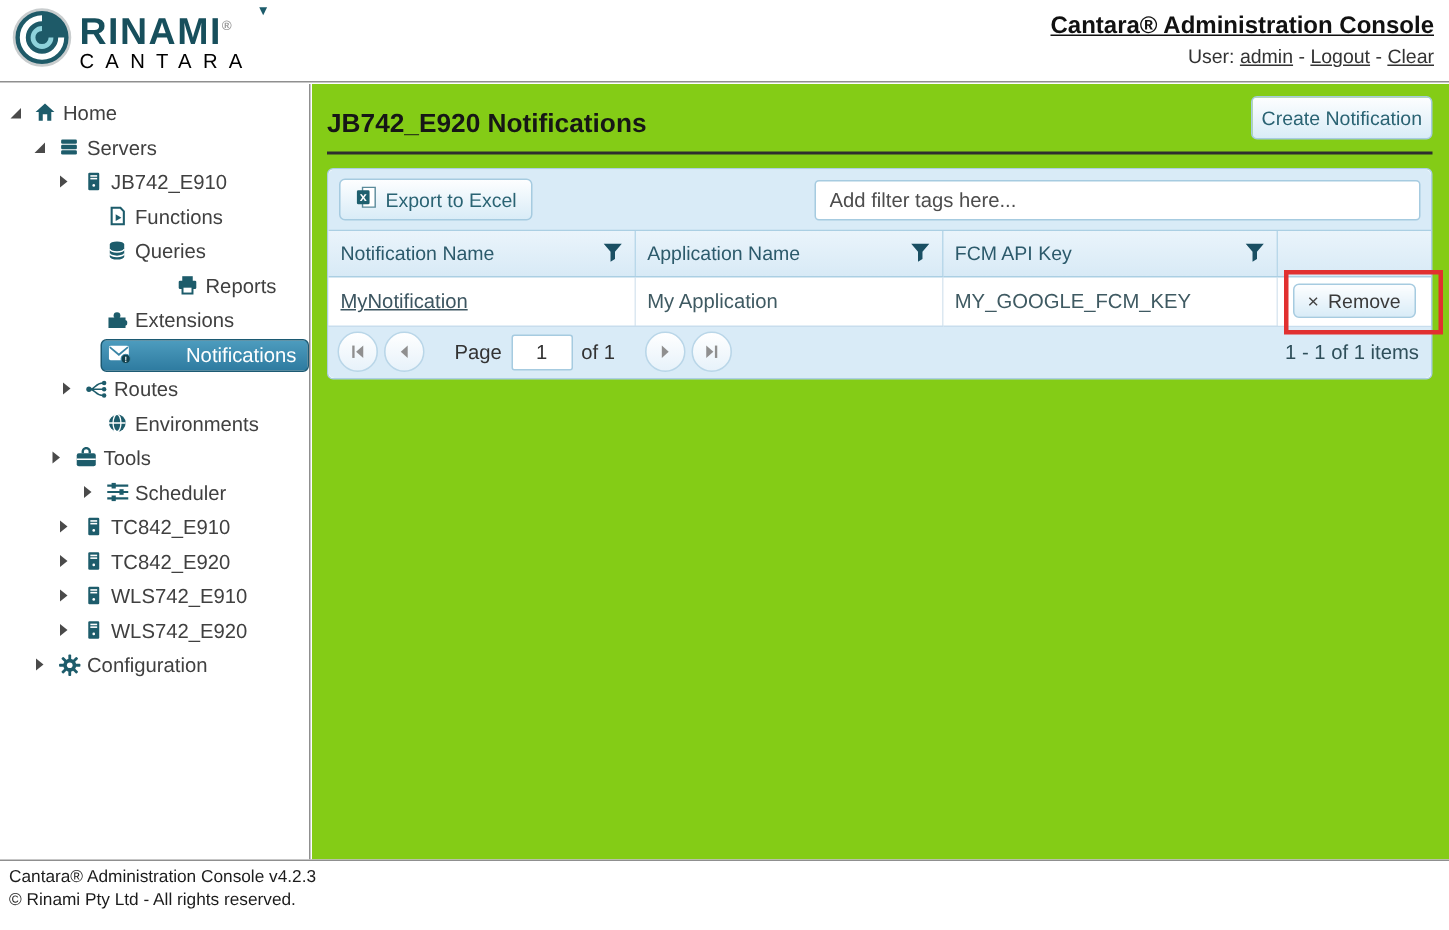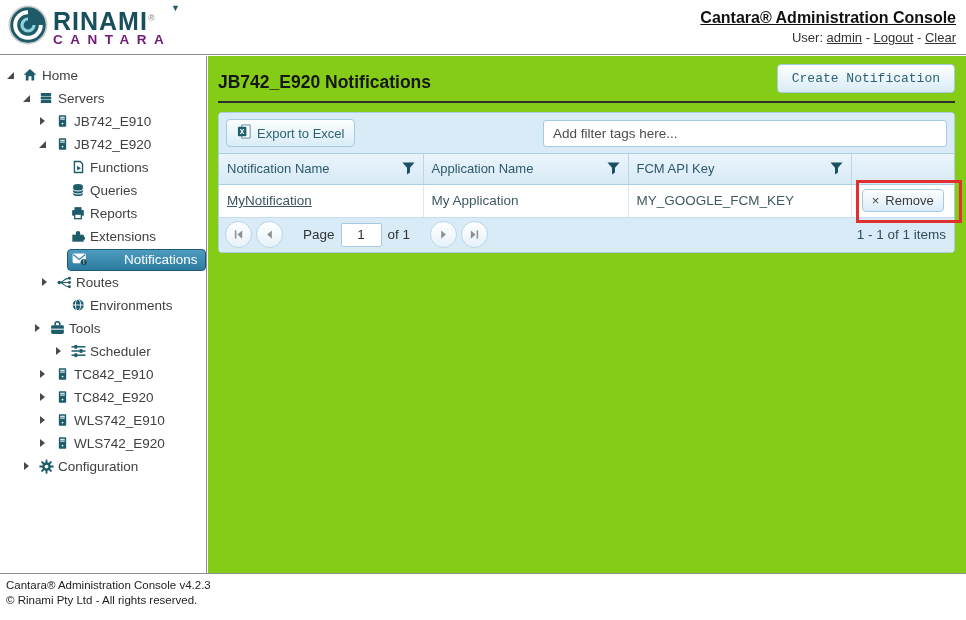--- a/index.html
+++ b/index.html
@@ -6,21 +6,21 @@
   html,body { width:966px; height:620px; }
   body { font-family:"Liberation Sans", sans-serif; background:#fff; position:relative; overflow:hidden; color:#222; }
 
   
   .header { position:absolute; top:0; left:0; right:0; height:55px; border-bottom:1px solid #8f8f8f; display:flex; justify-content:space-between; align-items:center; padding:0 10px 0 8px; }
   .logo { display:flex; align-items:center; }
   .logo-text { margin-left:5px; position:relative; }
   .logo-brand { font-size:25px; font-weight:bold; color:#174f5c; letter-spacing:1px; line-height:22px; }
   .logo-reg { font-size:9px; color:#9a9a9a; vertical-align:super; font-weight:bold; }
   .logo-caret { position:absolute; top:-4px; left:118px; font-size:9px; color:#1d5c6b; }
-  .logo-sub { font-size:13.5px; font-weight:bold; color:#701a75; letter-spacing:7.5px; line-height:15px; }
+  .logo-sub { font-size:13.5px; font-weight:normal; color:#000000; letter-spacing:7.5px; line-height:15px; }
   .header-right { text-align:right; }
   .console-title { font-size:16px; font-weight:bold; color:#111;text-decoration:underline; }
   .user-line { font-size:13px; color:#333; margin-top:3px; }
   .user-line a { color:#333; text-decoration:underline; cursor:pointer; }
   .sep { white-space:pre; }
 
   
   .sidebar { position:absolute; top:56px; left:0; width:207px; bottom:47px; border-right:1px solid #8f8f8f; padding-top:8px; overflow:hidden; background:#fff; }
   .tree-item { display:flex; align-items:center; height:23px; font-size:13.5px; color:#404040; cursor:pointer; white-space:nowrap; }
   .arrow { width:11px; height:11px; display:inline-block; flex:none; margin-right:3px; position:relative; }
@@ -29,21 +29,21 @@
   .node { display:flex; align-items:center; padding:1px 4px 2px 1px; border:1px solid transparent; border-radius:4px; }
   .tree-item.selected .node { background:linear-gradient(#4d9cbe,#2e7ba0); border-color:#1c5a73; color:#fff; padding:2px 7px 3px 3px;gap:32px; }
   .tree-icon { width:18px; display:flex; justify-content:center; align-items:center; margin-right:3px; flex:none; }
   .tree-label { line-height:15px; }
 
   
   .main { position:absolute; top:56px; left:208px; right:0; bottom:47px; padding:8px 11px 0 10px; background:#84cc16; }
   .title-row { display:flex; justify-content:space-between; align-items:flex-start; margin-bottom:8px; }
   .page-title { font-size:17.5px; font-weight:bold; color:#161616; padding-top:8px; }
   .btn { display:inline-flex; align-items:center; gap:5px; background:linear-gradient(#fdfeff,#d9ecf7); border:1px solid #a6cbe0; border-radius:4px; color:#2a6373; font-size:13px; font-family:inherit; padding:5px 12px; cursor:pointer; }
-  .create-btn { padding:6px 14px;font-family:Liberation Mono, monospace; }
+  .create-btn { padding:6px 6px; }
   .title-hr { height:2px; background:#2e2e2e; margin-bottom:9px; }
 
   
   .grid { border:1px solid #abcfe3; border-radius:4px; background:#fff; position:relative; }
   .grid-toolbar { display:flex; align-items:center; background:#d9ebf7; padding:6px 7px; border-bottom:1px solid #abcfe3; border-radius:4px 4px 0 0; }
   .export-btn { padding:4px 10px; }
   .filter-input { margin-left:auto; width:404px; height:27px; border:1px solid #a6cbe0; border-radius:3px; padding:0 9px; font-size:13.5px; font-family:inherit; color:#333; background:#fff; }
   .filter-input::placeholder { color:#4d4d4d; opacity:1; }
 
   table { border-collapse:collapse; width:100%; table-layout:fixed; }
@@ -129,34 +129,20 @@
           <svg width="13" height="14" viewBox="0 0 16 16">
             <rect x="3.5" y="0.8" width="9" height="14.4" rx="1" fill="#1d5c6b"></rect>
             <rect x="5.2" y="2.8" width="5.6" height="1.3" fill="#ffffff"></rect>
             <rect x="5.2" y="5" width="5.6" height="1.3" fill="#ffffff"></rect>
             <circle cx="8" cy="11.2" r="1.1" fill="#ffffff"></circle>
           </svg>
         </span>
         <span class="tree-label">JB742_E910</span>
       </span>
     </div>
-    <div class="tree-item" style="padding-left: 37px;">
-      <span class="arrow expanded"></span>
-      <span class="node">
-        <span class="tree-icon">
-          <svg width="13" height="14" viewBox="0 0 16 16">
-            <rect x="3.5" y="0.8" width="9" height="14.4" rx="1" fill="#1d5c6b"></rect>
-            <rect x="5.2" y="2.8" width="5.6" height="1.3" fill="#ffffff"></rect>
-            <rect x="5.2" y="5" width="5.6" height="1.3" fill="#ffffff"></rect>
-            <circle cx="8" cy="11.2" r="1.1" fill="#ffffff"></circle>
-          </svg>
-        </span>
-        <span class="tree-label">JB742_E920</span>
-      </span>
-    </div>
     <div class="tree-item" style="padding-left: 53px;">
       <span class="arrow none"></span>
       <span class="node">
         <span class="tree-icon">
           <svg width="13" height="14" viewBox="0 0 16 16">
             <path d="M3 1.3 H10.2 L13 4.2 V14.7 H3 Z" fill="none" stroke="#1d5c6b" stroke-width="1.7"></path>
             <path d="M6.3 6.6 L11 9.4 6.3 12.2 Z" fill="#1d5c6b"></path>
           </svg>
         </span>
         <span class="tree-label">Functions</span>
@@ -167,21 +153,21 @@
       <span class="node">
         <span class="tree-icon">
           <svg width="14" height="14" viewBox="0 0 16 16">
             <path d="M2.5 3.4 a5.5 2.3 0 0 1 11 0 v9.2 a5.5 2.3 0 0 1 -11 0 z" fill="#1d5c6b"></path>
             <path d="M2.5 6.8 a5.5 2.3 0 0 0 11 0 M2.5 10.2 a5.5 2.3 0 0 0 11 0" stroke="#ffffff" stroke-width="1.1" fill="none"></path>
           </svg>
         </span>
         <span class="tree-label">Queries</span>
       </span>
     </div>
-    <div class="tree-item" style="padding-left: 53px;">
+    <div class="tree-item" style="padding-left: 53px; margin-left: 47px;">
       <span class="arrow none"></span>
       <span class="node">
         <span class="tree-icon">
           <svg width="14" height="14" viewBox="0 0 16 16">
             <rect x="4" y="1.3" width="8" height="4" fill="#1d5c6b"></rect>
             <rect x="1.3" y="4.7" width="13.4" height="6.3" rx="1" fill="#1d5c6b"></rect>
             <rect x="4.2" y="9.3" width="7.6" height="5.2" fill="#ffffff" stroke="#1d5c6b" stroke-width="1.5"></rect>
           </svg>
         </span>
         <span class="tree-label">Reports</span>

